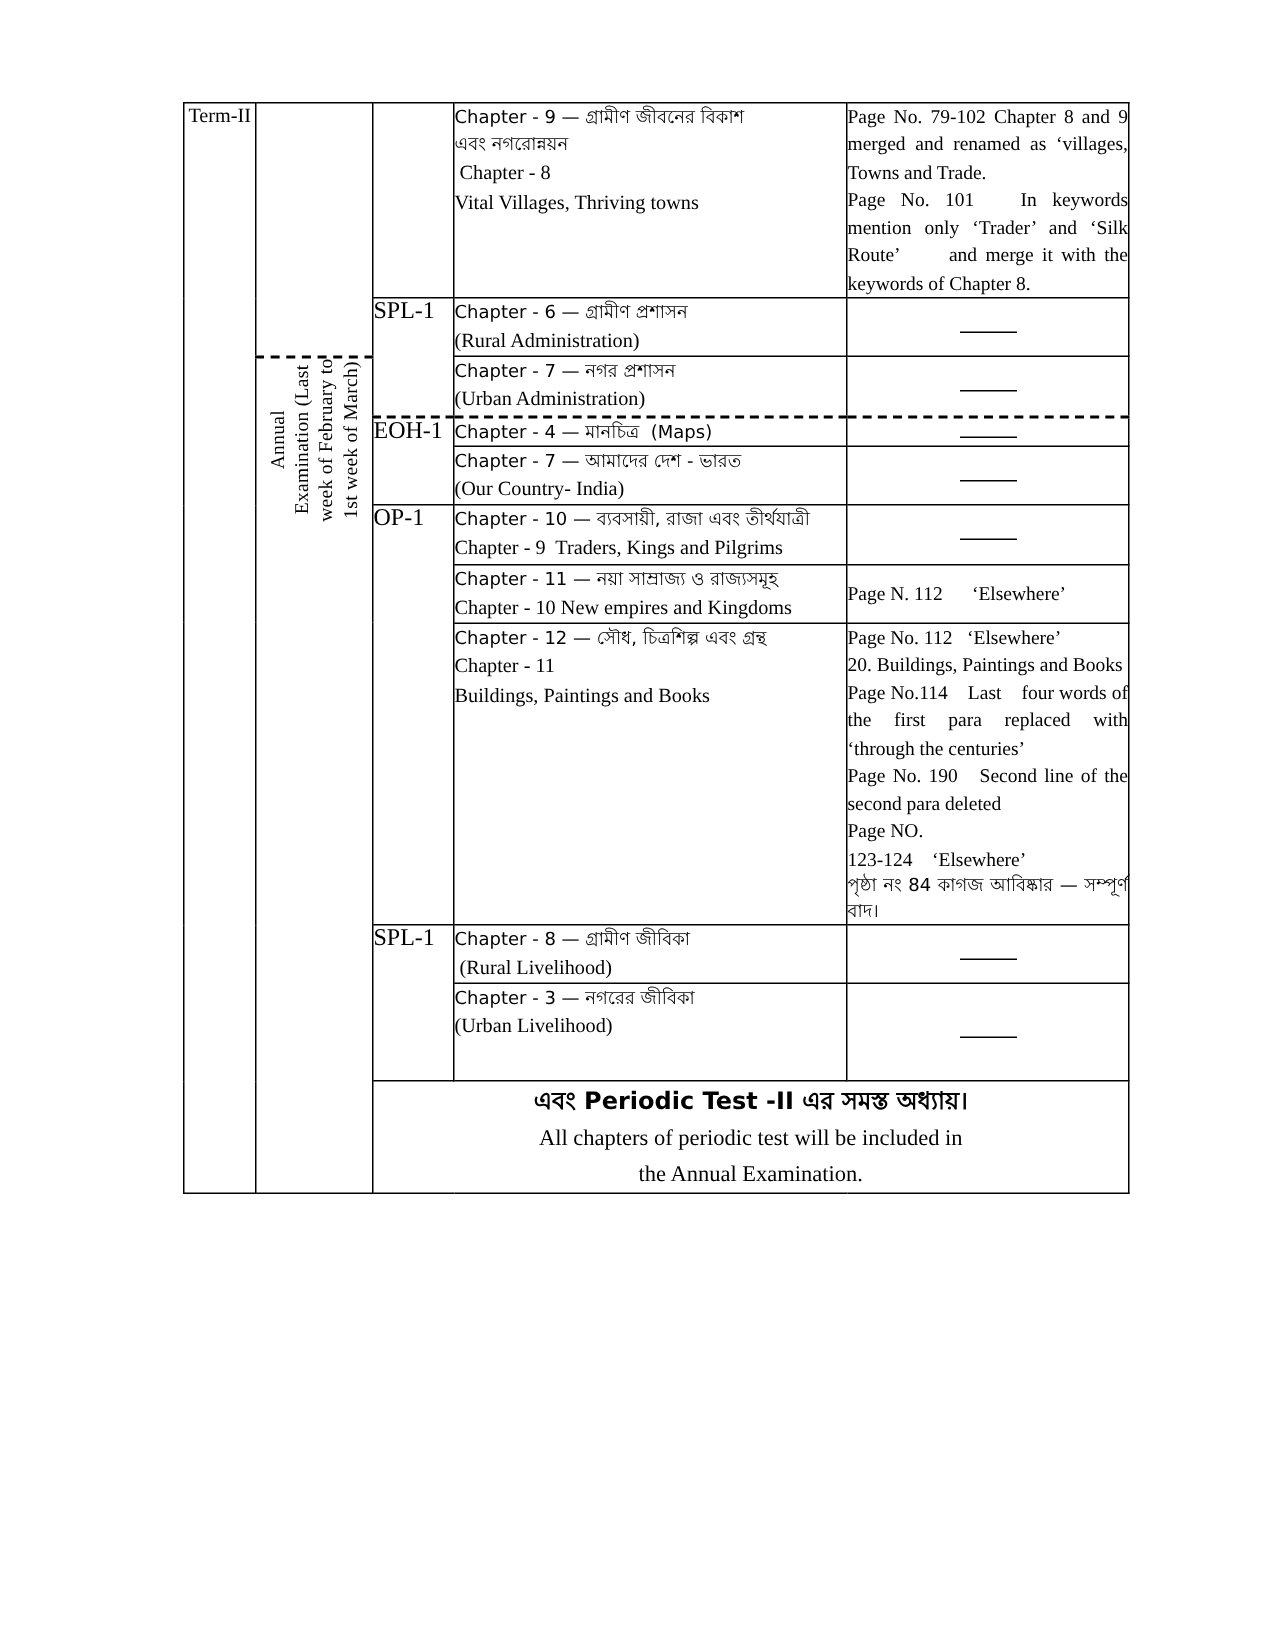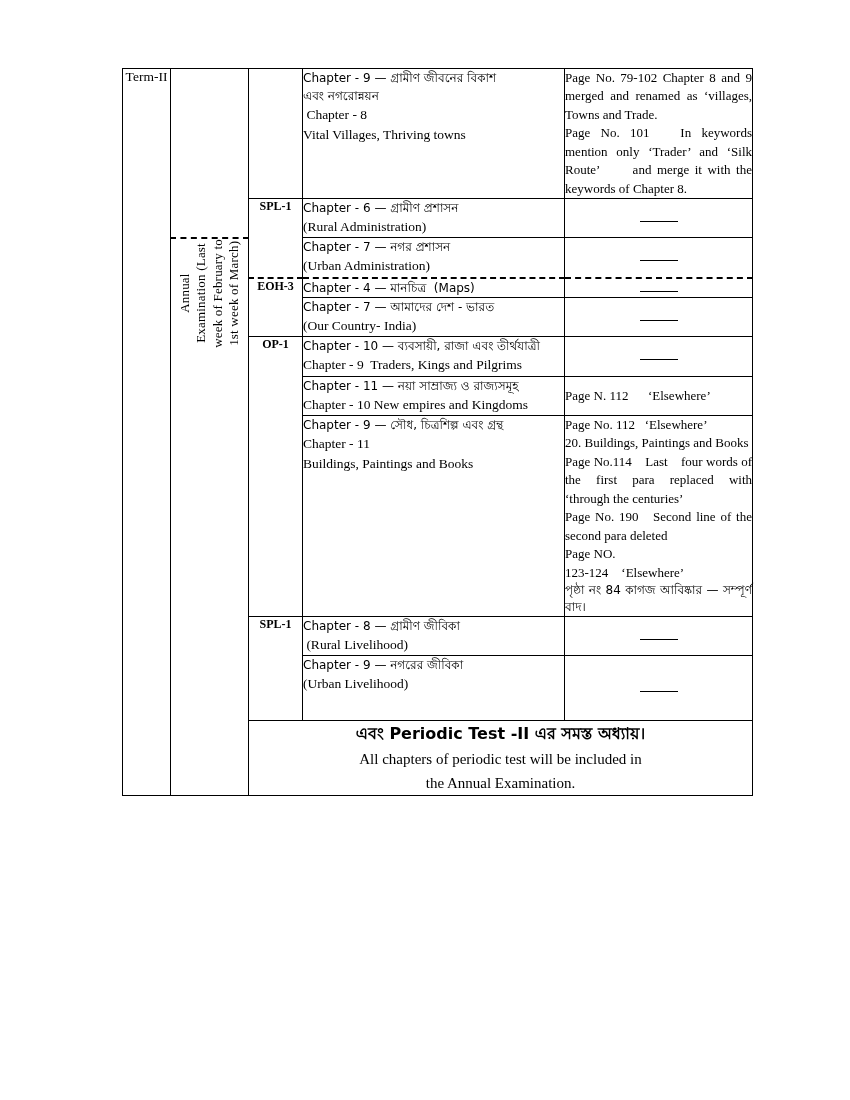--- a/index.html
+++ b/index.html
@@ -54,24 +54,23 @@
   .vtext {
     writing-mode: vertical-rl;
     transform: rotate(180deg);
     white-space: pre-line;
     font-size: 13px;
     line-height: 1.25;
     text-align: center;
     letter-spacing: 0.2px;
   }
   .cell-code {
-    text-align: center;
+    text-align: left;
     vertical-align: middle;
-    font-size: 12px;
-    font-weight: bold;
+    font-size: 16px;
   }
   .cell-chap {
     padding: 8px 7px 8px 7px;
     font-size: 13.5px;
     line-height: 1.5;
     margin-left: 12px;
   }
   .cell-chap .ln { display: block; white-space: pre-wrap; }
   .ben { font-family: "DejaVu Sans", sans-serif; font-size: 12px; }
   .cell-note {
@@ -165,21 +164,21 @@
           <span class="ln ben">Chapter - 7 — নগর প্রশাসন</span>
           <span class="ln">(Urban Administration)</span>
         </td>
         <td class="cell-note center-dash">
           <span class="dash"></span>
         </td>
       </tr>
 
       <tr>
         <td class="cell-code dashed-top" rowspan="2">
-          <span>EOH-3</span>
+          <span>EOH-1</span>
         </td>
         <td class="cell-chap dashed-top">
           <span class="ln ben">Chapter - 4 — মানচিত্র  (Maps)</span>
         </td>
         <td class="cell-note center-dash dashed-top">
           <span class="dash"></span>
         </td>
       </tr>
 
       <tr>
@@ -210,21 +209,21 @@
           <span class="ln ben">Chapter - 11 — নয়া সাম্রাজ্য ও রাজ্যসমূহ</span>
           <span class="ln">Chapter - 10 New empires and Kingdoms</span>
         </td>
         <td class="cell-note" style="vertical-align:middle;margin-top:14px;">
           <span class="ln">Page N. 112      ‘Elsewhere’</span>
         </td>
       </tr>
 
       <tr>
         <td class="cell-chap">
-          <span class="ln ben">Chapter - 9 — সৌধ, চিত্রশিল্প এবং গ্রন্থ</span>
+          <span class="ln ben">Chapter - 12 — সৌধ, চিত্রশিল্প এবং গ্রন্থ</span>
           <span class="ln">Chapter - 11</span>
           <span class="ln">Buildings, Paintings and Books</span>
         </td>
         <td class="cell-note">
           <span class="ln">Page No. 112   ‘Elsewhere’</span>
           <span class="ln">20. Buildings, Paintings and Books</span>
           <span class="ln">Page No.114    Last    four words of the first para replaced with ‘through the centuries’</span>
           <span class="ln">Page No. 190   Second line of the second para deleted</span>
           <span class="ln">Page NO.</span>
           <span class="ln">123-124    ‘Elsewhere’</span>
@@ -240,21 +239,21 @@
           <span class="ln ben">Chapter - 8 — গ্রামীণ জীবিকা</span>
           <span class="ln"> (Rural Livelihood)</span>
         </td>
         <td class="cell-note center-dash">
           <span class="dash"></span>
         </td>
       </tr>
 
       <tr>
         <td class="cell-chap" style="height:64px;">
-          <span class="ln ben">Chapter - 9 — নগরের জীবিকা</span>
+          <span class="ln ben">Chapter - 3 — নগরের জীবিকা</span>
           <span class="ln">(Urban Livelihood)</span>
         </td>
         <td class="cell-note center-dash">
           <span class="dash"></span>
         </td>
       </tr>
 
       <tr>
         <td colspan="3" class="cell-footer">
           <div class="l1">এবং Periodic Test -II এর সমস্ত  অধ্যায়।</div>

